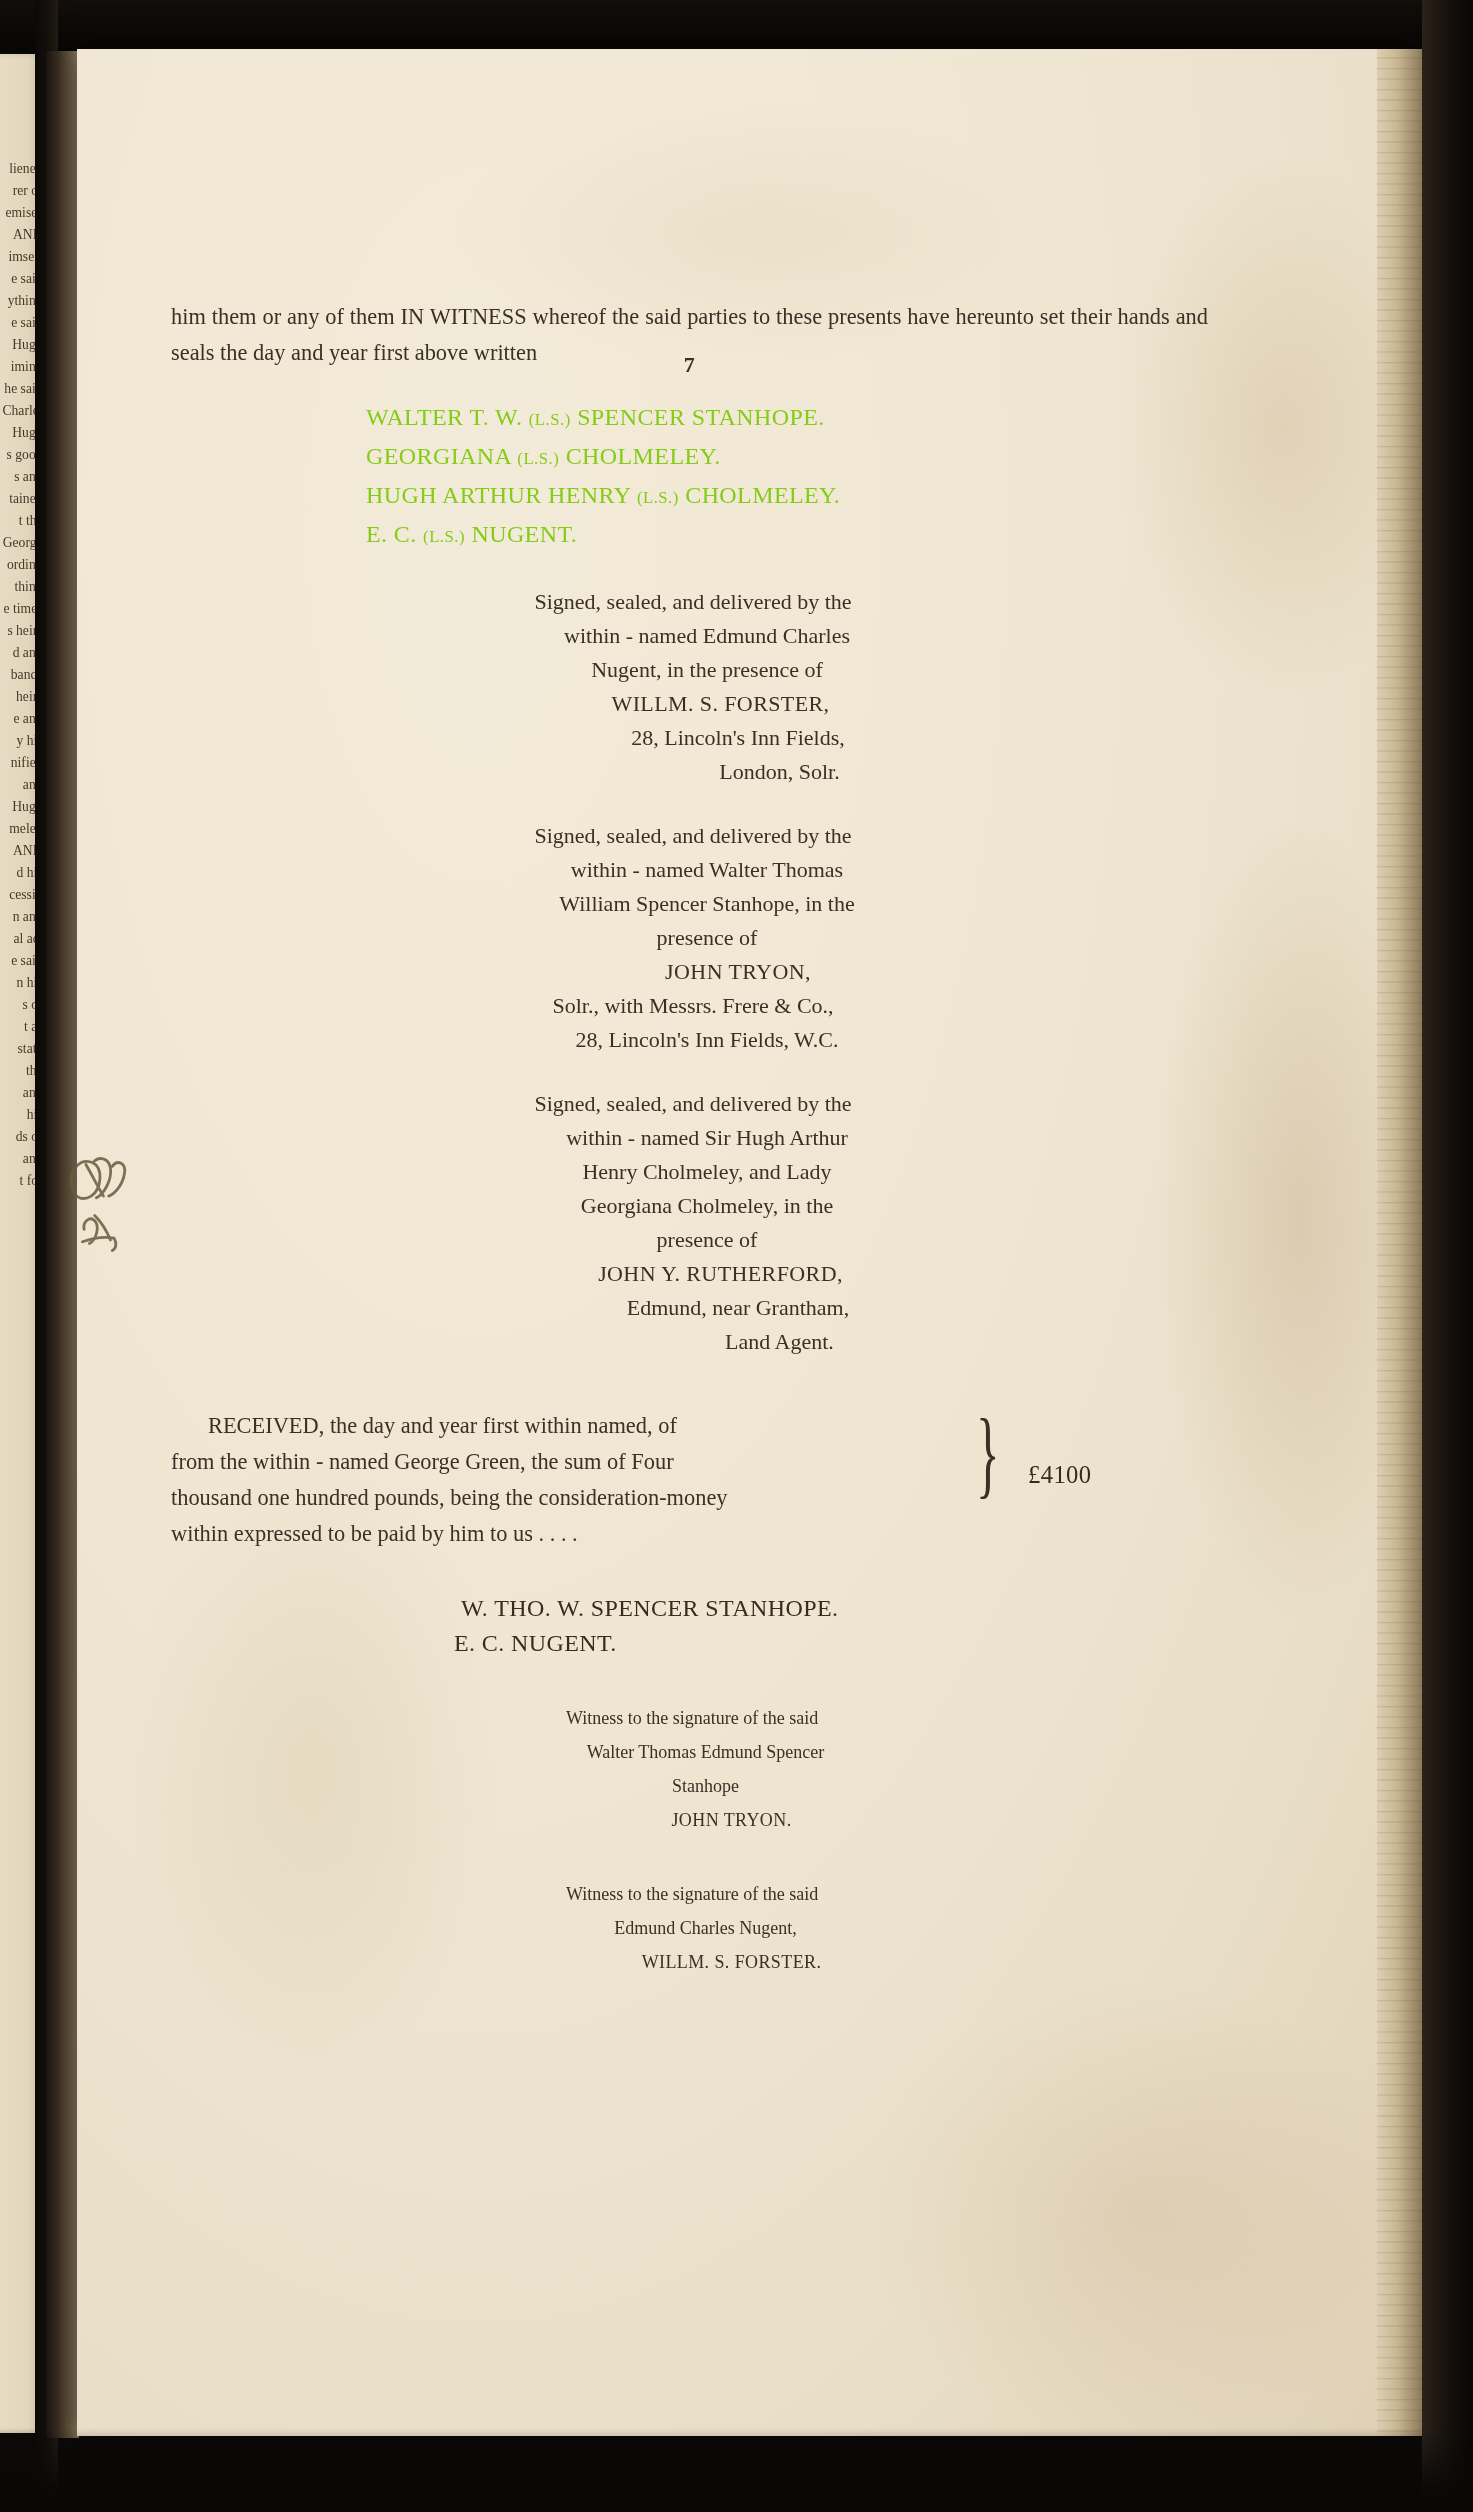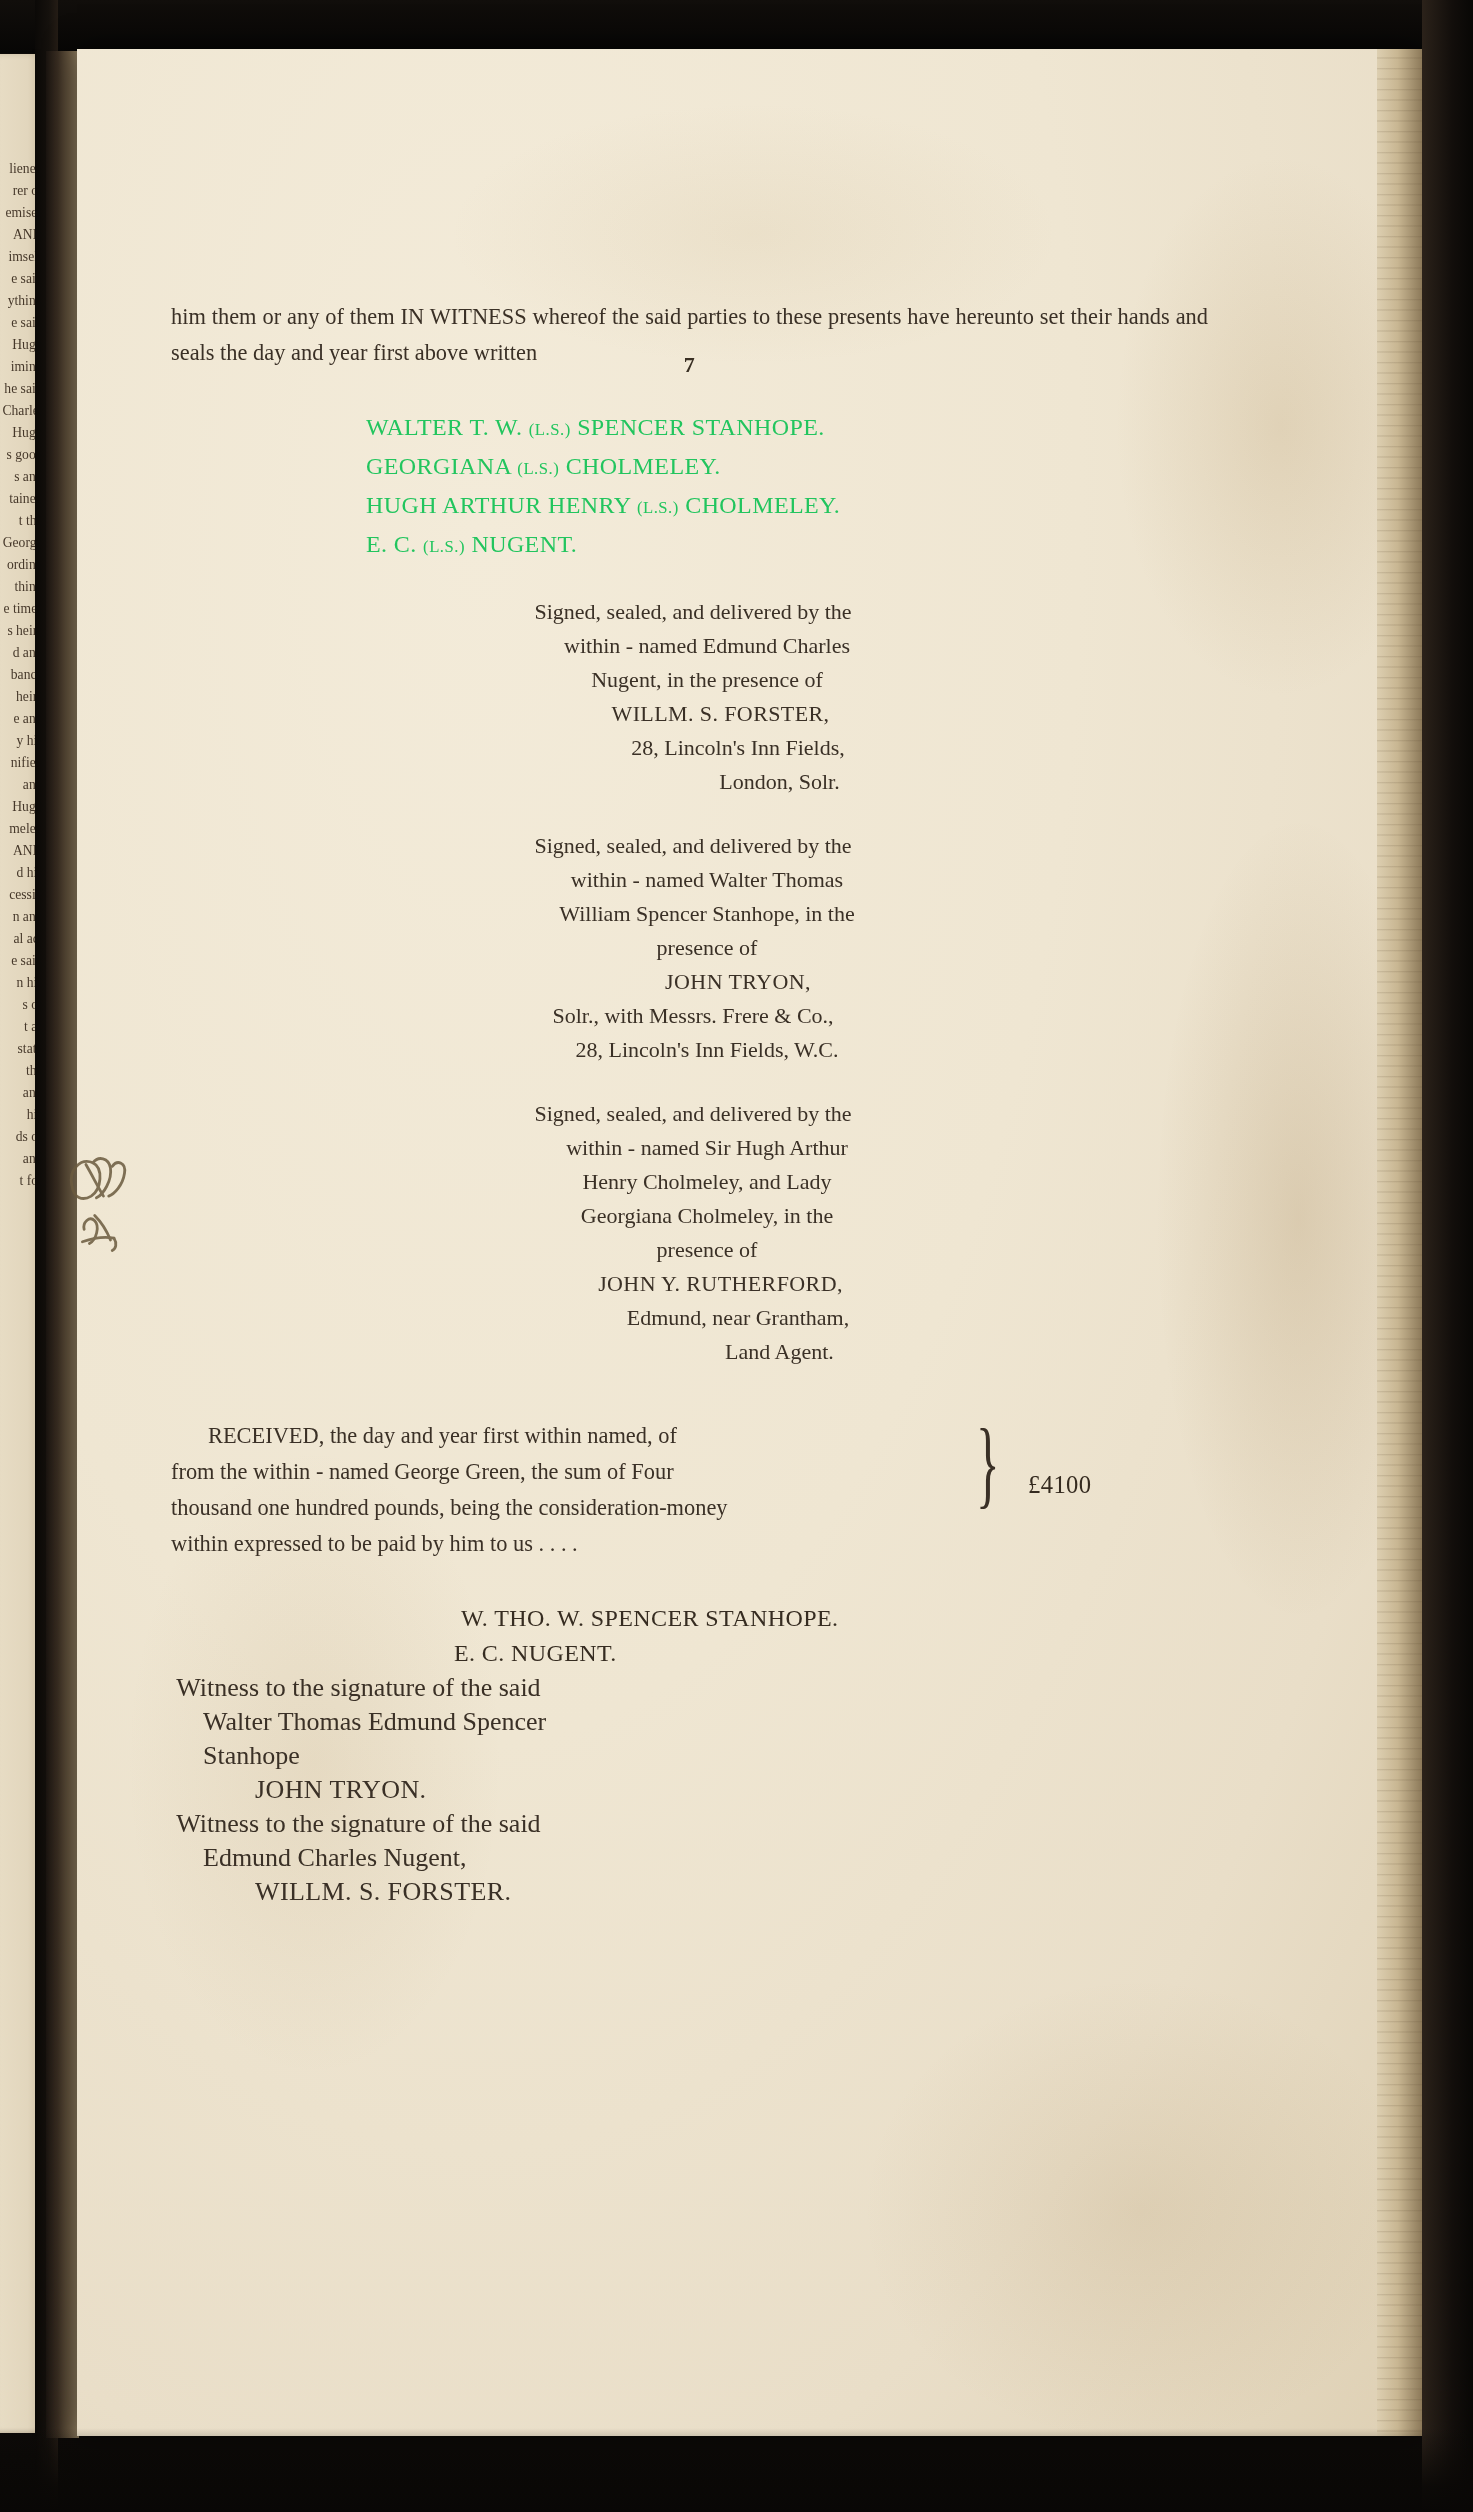--- a/index.html
+++ b/index.html
@@ -148,26 +148,26 @@
   .para {
     margin: 0;
     text-align: justify;
     font-size: 22.4px;
     line-height: 36px;
     color: #3a3026;
   }
   .sc { font-variant: small-caps; letter-spacing: 0.4px; font-family: Liberation Serif, serif; }
 
   .sig-block {
-    margin-top: 38px;
+    margin-top: 28px;
     margin-left: 195px;
     font-size: 24px;
     line-height: 37px;
     letter-spacing: 0.4px;
-    color: #22c55e;
+    color: #84cc16;
   }
   .sig-block div { white-space: nowrap; }
   .ls { font-size: 16.7px; font-variant: small-caps; letter-spacing: 0.5px; }
 
   .attest {
     margin-top: 30px;
     font-size: 22px;
     line-height: 34px;
     color: #3a3026;
     text-align: center;
@@ -208,23 +208,25 @@
   }
   .sign2 {
     margin-top: 39px;
     margin-left: 290px;
     font-size: 24px;
     line-height: 35px;
     letter-spacing: 0.4px;
     color: #362c21;
   }
   .witness {
-    font-size: 26px;
+    margin-top: 40px;
+    font-size: 18px;
     line-height: 34px;
     color: #3a3026;
+    text-align: center;
   }
 
   
   .initials {
     position: absolute;
     left: 63px;
     top: 1147px;
     width: 123px;
     height: 114px;
     opacity: .85;

